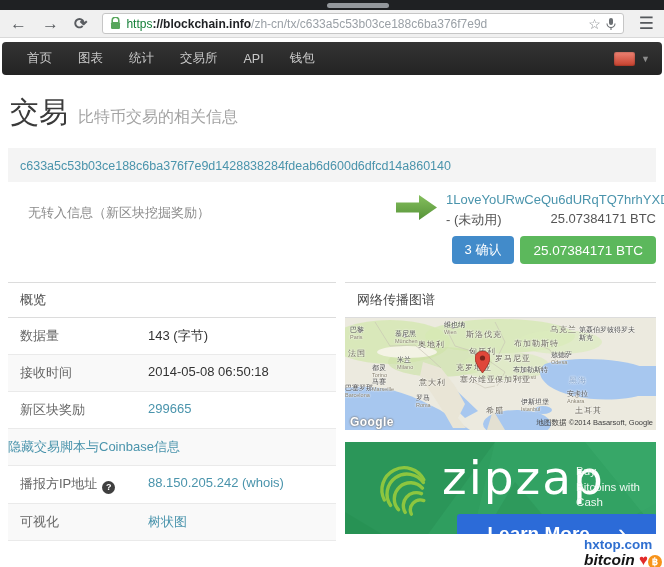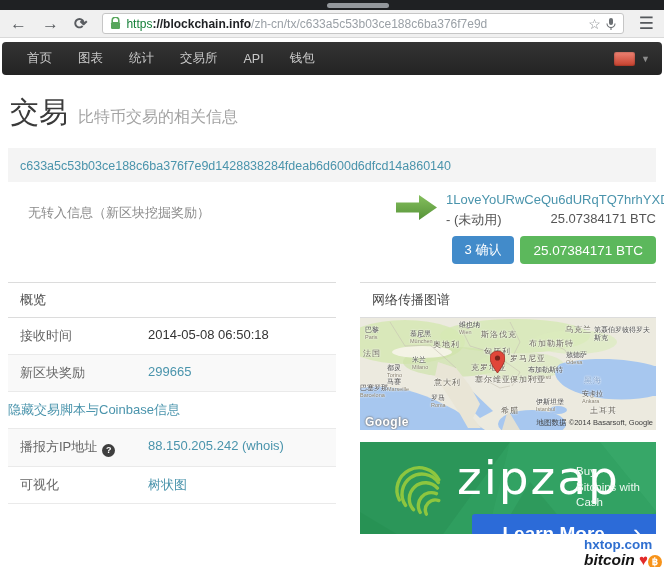--- a/index.html
+++ b/index.html
@@ -43,21 +43,21 @@
   .tx-arrow{position:absolute;left:388px;top:2px;}
   .tx-out{position:absolute;left:438px;right:0;top:0;}
   .addr{color:#4a94ac;font-size:13px;text-decoration:none;display:block;cursor:pointer;}
   .out-line{display:flex;justify-content:space-between;font-size:13px;color:#555;margin-top:4px;}
   .tx-btns{position:absolute;right:0;top:44px;display:flex;gap:6px;}
   .btn{border-radius:4px;color:#fff;font-size:13px;padding:5px 13px;border:none;cursor:pointer;font-family:inherit;}
   .btn-blue{background:#428bca;}
   .btn-green{background:#5cb85c;font-size:13.5px;}
 
   
-  .cols{display:flex;gap:24px;margin-top:12px;}
+  .cols{display:flex;gap:9px;margin-top:12px;}
   .col-l{width:328px;}
   .col-r{flex:1;min-width:0;}
   .col-head{border-top:1px solid #dcdcdc;border-bottom:1px solid #dcdcdc;padding:8px 12px;font-size:13px;color:#4a4a4a;}
   .row{display:flex;border-bottom:1px solid #eaeaea;font-size:13px;}
   .row:nth-child(even){background:#f9f9f9;}
   .row .lab{width:128px;padding:9px 0 9px 12px;color:#666;flex-shrink:0;}
   .row .val{padding:9px 0;color:#333;}
   .row .val a{color:#4a94ac;text-decoration:none;cursor:pointer;}
   .help{display:inline-block;width:13px;height:13px;border-radius:50%;background:#3f3f3f;color:#fff;font-size:9px;font-weight:bold;text-align:center;line-height:13px;margin-left:5px;vertical-align:-2px;}
 
@@ -175,20 +175,24 @@
         <button class="btn btn-blue">3 确认</button>
         <button class="btn btn-green">25.07384171 BTC</button>
       </div>
     </div>
 
     <div class="cols">
 
       <div class="col-l">
         <div class="col-head">概览</div>
         <div>
+          <div class="row">
+            <div class="lab">数据量</div>
+            <div class="val">143 (字节)</div>
+          </div>
           <div class="row">
             <div class="lab">接收时间</div>
             <div class="val">2014-05-08 06:50:18</div>
           </div>
           <div class="row">
             <div class="lab">新区块奖励</div>
             <div class="val"><a>299665</a></div>
           </div>
           <div class="row">
             <div class="val"><a>隐藏交易脚本与Coinbase信息</a></div>

